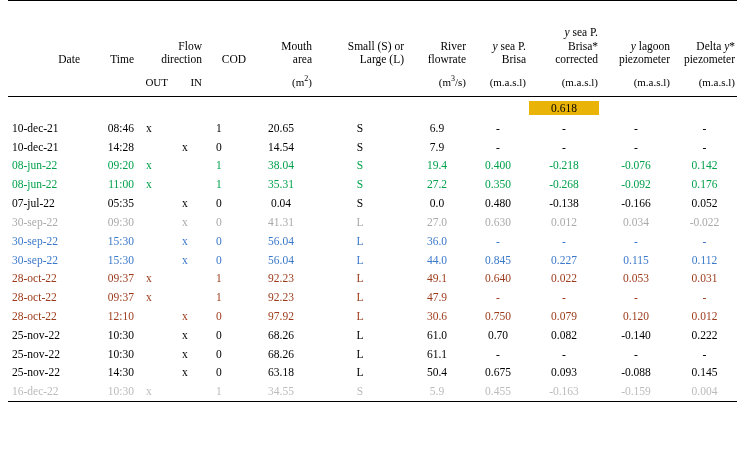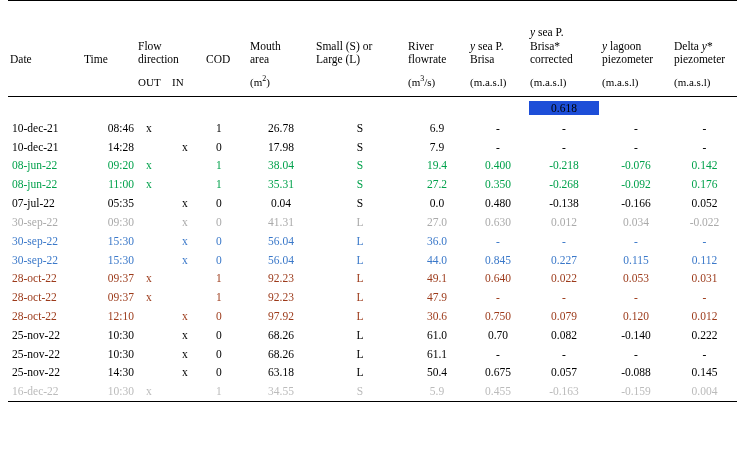--- a/index.html
+++ b/index.html
@@ -24,21 +24,21 @@
   table.data-table {
     width: 729px;
     border-collapse: collapse;
     table-layout: fixed;
     font-size: 11.5px;
   }
   table.data-table thead th {
     font-weight: normal;
     vertical-align: bottom;
     padding: 0 2px;
-    text-align: left;
+    text-align: right;
     line-height: 1.18;
     margin-top: 44px;
   }
   .rule-top td, .rule-top th {
     border-top: 1.6px solid #000;
   }
   .rule-mid td, .rule-mid th {
     border-top: 1.1px solid #000;
   }
   .rule-bottom {
@@ -59,21 +59,21 @@
     padding: 3.1px 2px;
     line-height: 1.1;
     white-space: nowrap;
   }
   tbody td.c-date { text-align: left; padding-left: 4px; }
   tbody td.c-time { text-align: right; padding-left: 12px; }
   tbody td.c-out  { text-align: left; padding-left: 10px; }
   tbody td.c-in   { text-align: left; padding-left: 12px; }
   tbody td.c-cod  { text-align: left; padding-left: 12px; }
   .hl {
-    background: #1d4ed8;
+    background: #eab308;
     display: inline-block;
     padding: 1px 22px 1px 22px;
   }
   .hl-cell { padding-top: 2px; padding-bottom: 2px; }
   .italic { font-style: italic; }
   .sup { font-size: 8px; vertical-align: super; }
 </style>
 </head>
 <body>
 
@@ -130,35 +130,35 @@
         <td></td>
       </tr>
     </thead>
     <tbody id="tbody">
         <tr style="color: rgb(0, 0, 0);">
           <td class="c-date">10-dec-21</td>
           <td class="c-time">08:46</td>
           <td class="c-out">x</td>
           <td class="c-in"></td>
           <td class="c-cod">1</td>
-          <td>26.78</td>
+          <td>20.65</td>
           <td>S</td>
           <td>6.9</td>
           <td>-</td>
           <td>-</td>
           <td>-</td>
           <td>-</td>
         </tr>
         <tr style="color: rgb(0, 0, 0);">
           <td class="c-date">10-dec-21</td>
           <td class="c-time">14:28</td>
           <td class="c-out"></td>
           <td class="c-in">x</td>
           <td class="c-cod">0</td>
-          <td>17.98</td>
+          <td>14.54</td>
           <td>S</td>
           <td>7.9</td>
           <td>-</td>
           <td>-</td>
           <td>-</td>
           <td>-</td>
         </tr>
         <tr style="color: rgb(0, 161, 75);">
           <td class="c-date">08-jun-22</td>
           <td class="c-time">09:20</td>
@@ -316,21 +316,21 @@
         <tr style="color: rgb(0, 0, 0);">
           <td class="c-date">25-nov-22</td>
           <td class="c-time">14:30</td>
           <td class="c-out"></td>
           <td class="c-in">x</td>
           <td class="c-cod">0</td>
           <td>63.18</td>
           <td>L</td>
           <td>50.4</td>
           <td>0.675</td>
-          <td>0.057</td>
+          <td>0.093</td>
           <td>-0.088</td>
           <td>0.145</td>
         </tr>
         <tr style="color: rgb(187, 187, 187);">
           <td class="c-date">16-dec-22</td>
           <td class="c-time">10:30</td>
           <td class="c-out">x</td>
           <td class="c-in"></td>
           <td class="c-cod">1</td>
           <td>34.55</td>

